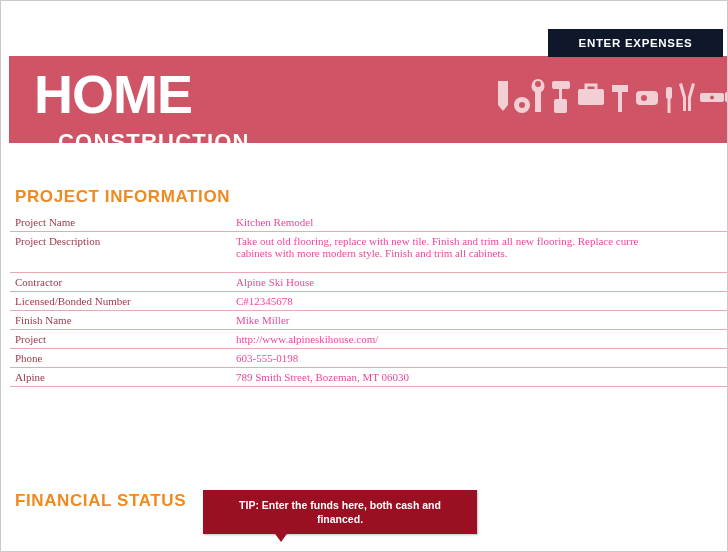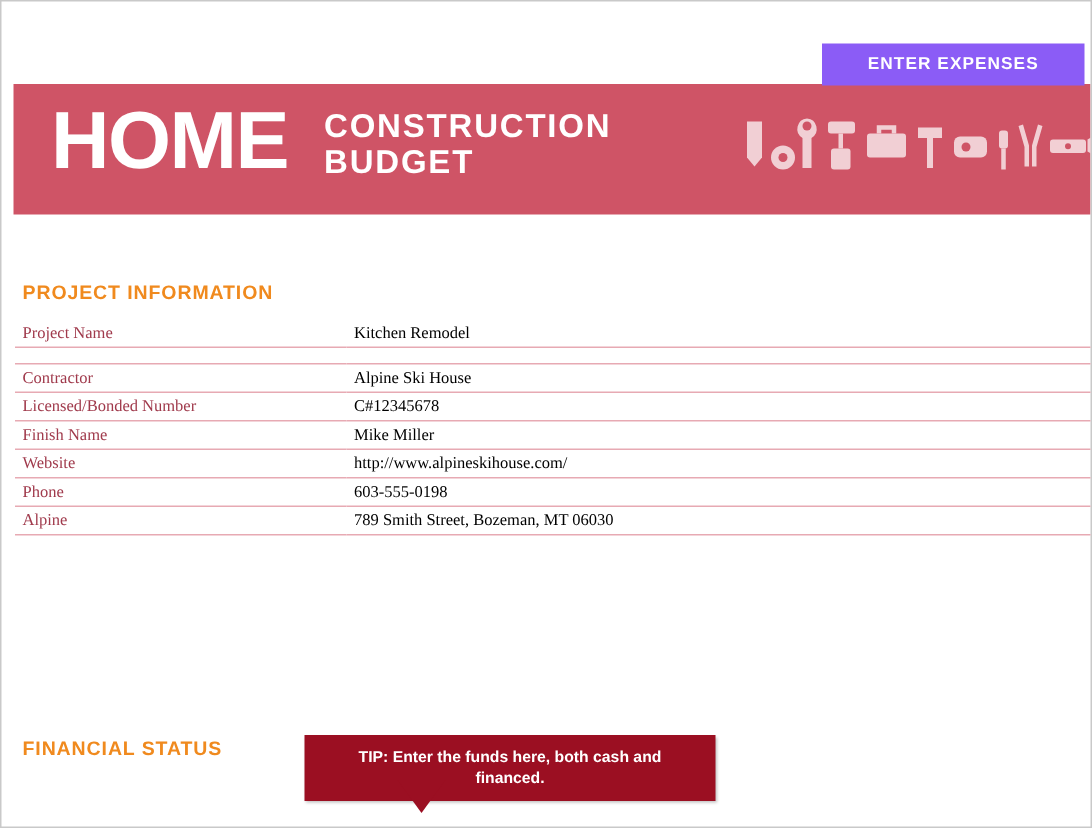--- a/index.html
+++ b/index.html
@@ -23,21 +23,21 @@
     overflow: hidden;
   }
 
   
   .enter-expenses-tab {
     position: absolute;
     top: 28px;
     left: 547px;
     width: 175px;
     height: 28px;
-    background: #8b5cf6;
+    background: #0f172a;
     color: #ffffff;
     font-family: "Liberation Sans", sans-serif;
     font-weight: bold;
     font-size: 11.5px;
     letter-spacing: 0.7px;
     display: flex;
     align-items: center;
     justify-content: center;
     z-index: 3;
   }
@@ -51,22 +51,22 @@
     background: #cf5466;
     z-index: 2;
     overflow: hidden;
   }
 
   .header-title {
     position: absolute;
     top: 6px;
     left: 25px;
     display: flex;
-    align-items: center;
     color: #ffffff;
+    flex-direction: column;
   }
   .header-home {
     font-family: "Liberation Sans", sans-serif;
     font-weight: bold;
     font-size: 54px;
     line-height: 64px;
     letter-spacing: -1px;
   }
   .header-sub {
     font-family: "Liberation Sans", sans-serif;
@@ -87,21 +87,21 @@
     height: 48px;
     opacity: 0.72;
   }
 
   
   .section-heading {
     position: absolute;
     left: 14px;
     font-family: "Liberation Sans", sans-serif;
     font-weight: bold;
-    font-size: 13px;
+    font-size: 17px;
     letter-spacing: 0.6px;
     color: #f08a1e;
   }
   #project-information-heading { top: 186px; }
   #financial-status-heading { top: 490px; }
 
   
   .info-table {
     position: absolute;
     top: 212px;
@@ -116,21 +116,21 @@
     vertical-align: top;
     font-family: "Liberation Serif", serif;
     font-size: 11px;
     border-bottom: 1px solid #e7aab3;
   }
   .info-table td.label {
     width: 212px;
     color: #a03a4c;
   }
   .info-table td.value {
-    color: #000000;
+    color: #ec4899;
     white-space: nowrap;
     overflow: hidden;
   }
   .info-table tr.desc-row td { border-bottom: none; }
   .info-table tr.desc-row td.value { white-space: normal; }
   .info-table tr.spacer-row td {
     height: 10px;
     padding: 0;
     border-bottom: 1px solid #e7aab3;
   }
@@ -222,38 +222,45 @@
   </div>
 
   <div class="section-heading" id="project-information-heading">PROJECT INFORMATION</div>
 
   <table class="info-table">
     <tbody>
       <tr>
         <td class="label">Project Name</td>
         <td class="value">Kitchen Remodel</td>
       </tr>
+      <tr class="desc-row">
+        <td class="label">Project Description</td>
+        <td class="value">
+          <span class="desc-line1">Take out old flooring, replace with new tile.  Finish and trim all new flooring.  Replace curre</span>
+          <span class="desc-line2">cabinets with more modern style.  Finish and trim all cabinets.</span>
+        </td>
+      </tr>
       <tr class="spacer-row">
         <td></td>
         <td></td>
       </tr>
       <tr>
         <td class="label">Contractor</td>
         <td class="value">Alpine Ski House</td>
       </tr>
       <tr>
         <td class="label">Licensed/Bonded Number</td>
         <td class="value">C#12345678</td>
       </tr>
       <tr>
         <td class="label">Finish Name</td>
         <td class="value">Mike Miller</td>
       </tr>
       <tr>
-        <td class="label">Website</td>
+        <td class="label">Project</td>
         <td class="value">http://www.alpineskihouse.com/</td>
       </tr>
       <tr>
         <td class="label">Phone</td>
         <td class="value">603-555-0198</td>
       </tr>
       <tr>
         <td class="label">Alpine</td>
         <td class="value">789 Smith Street, Bozeman, MT 06030</td>
       </tr>

